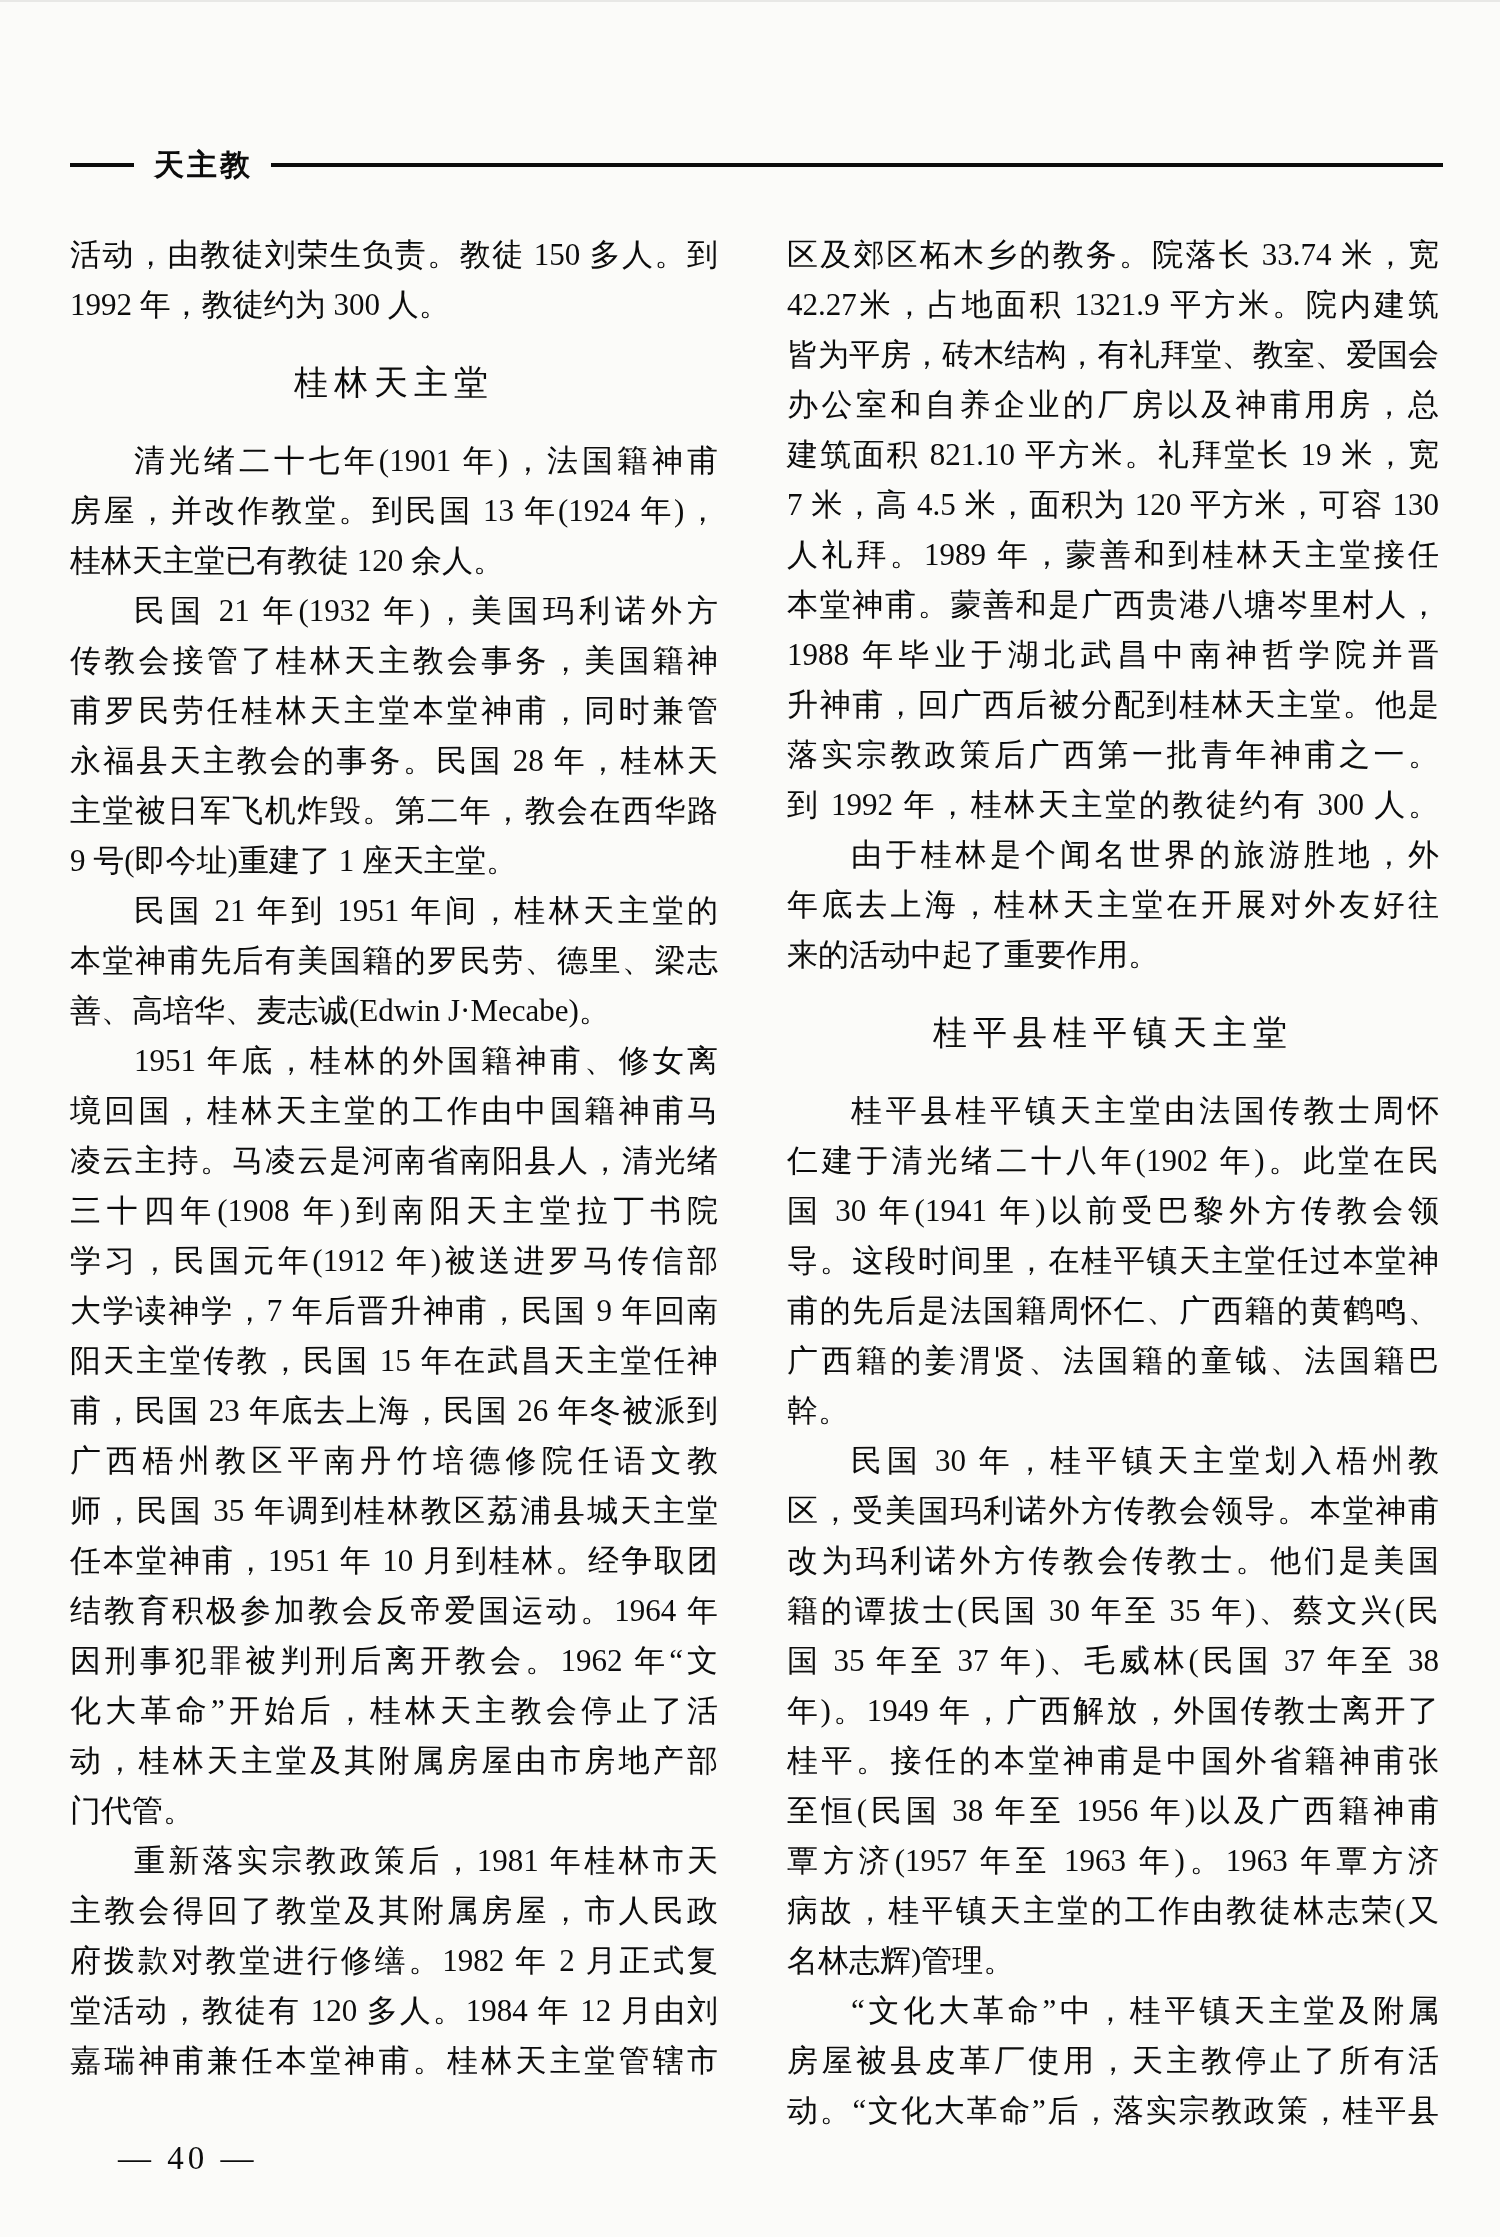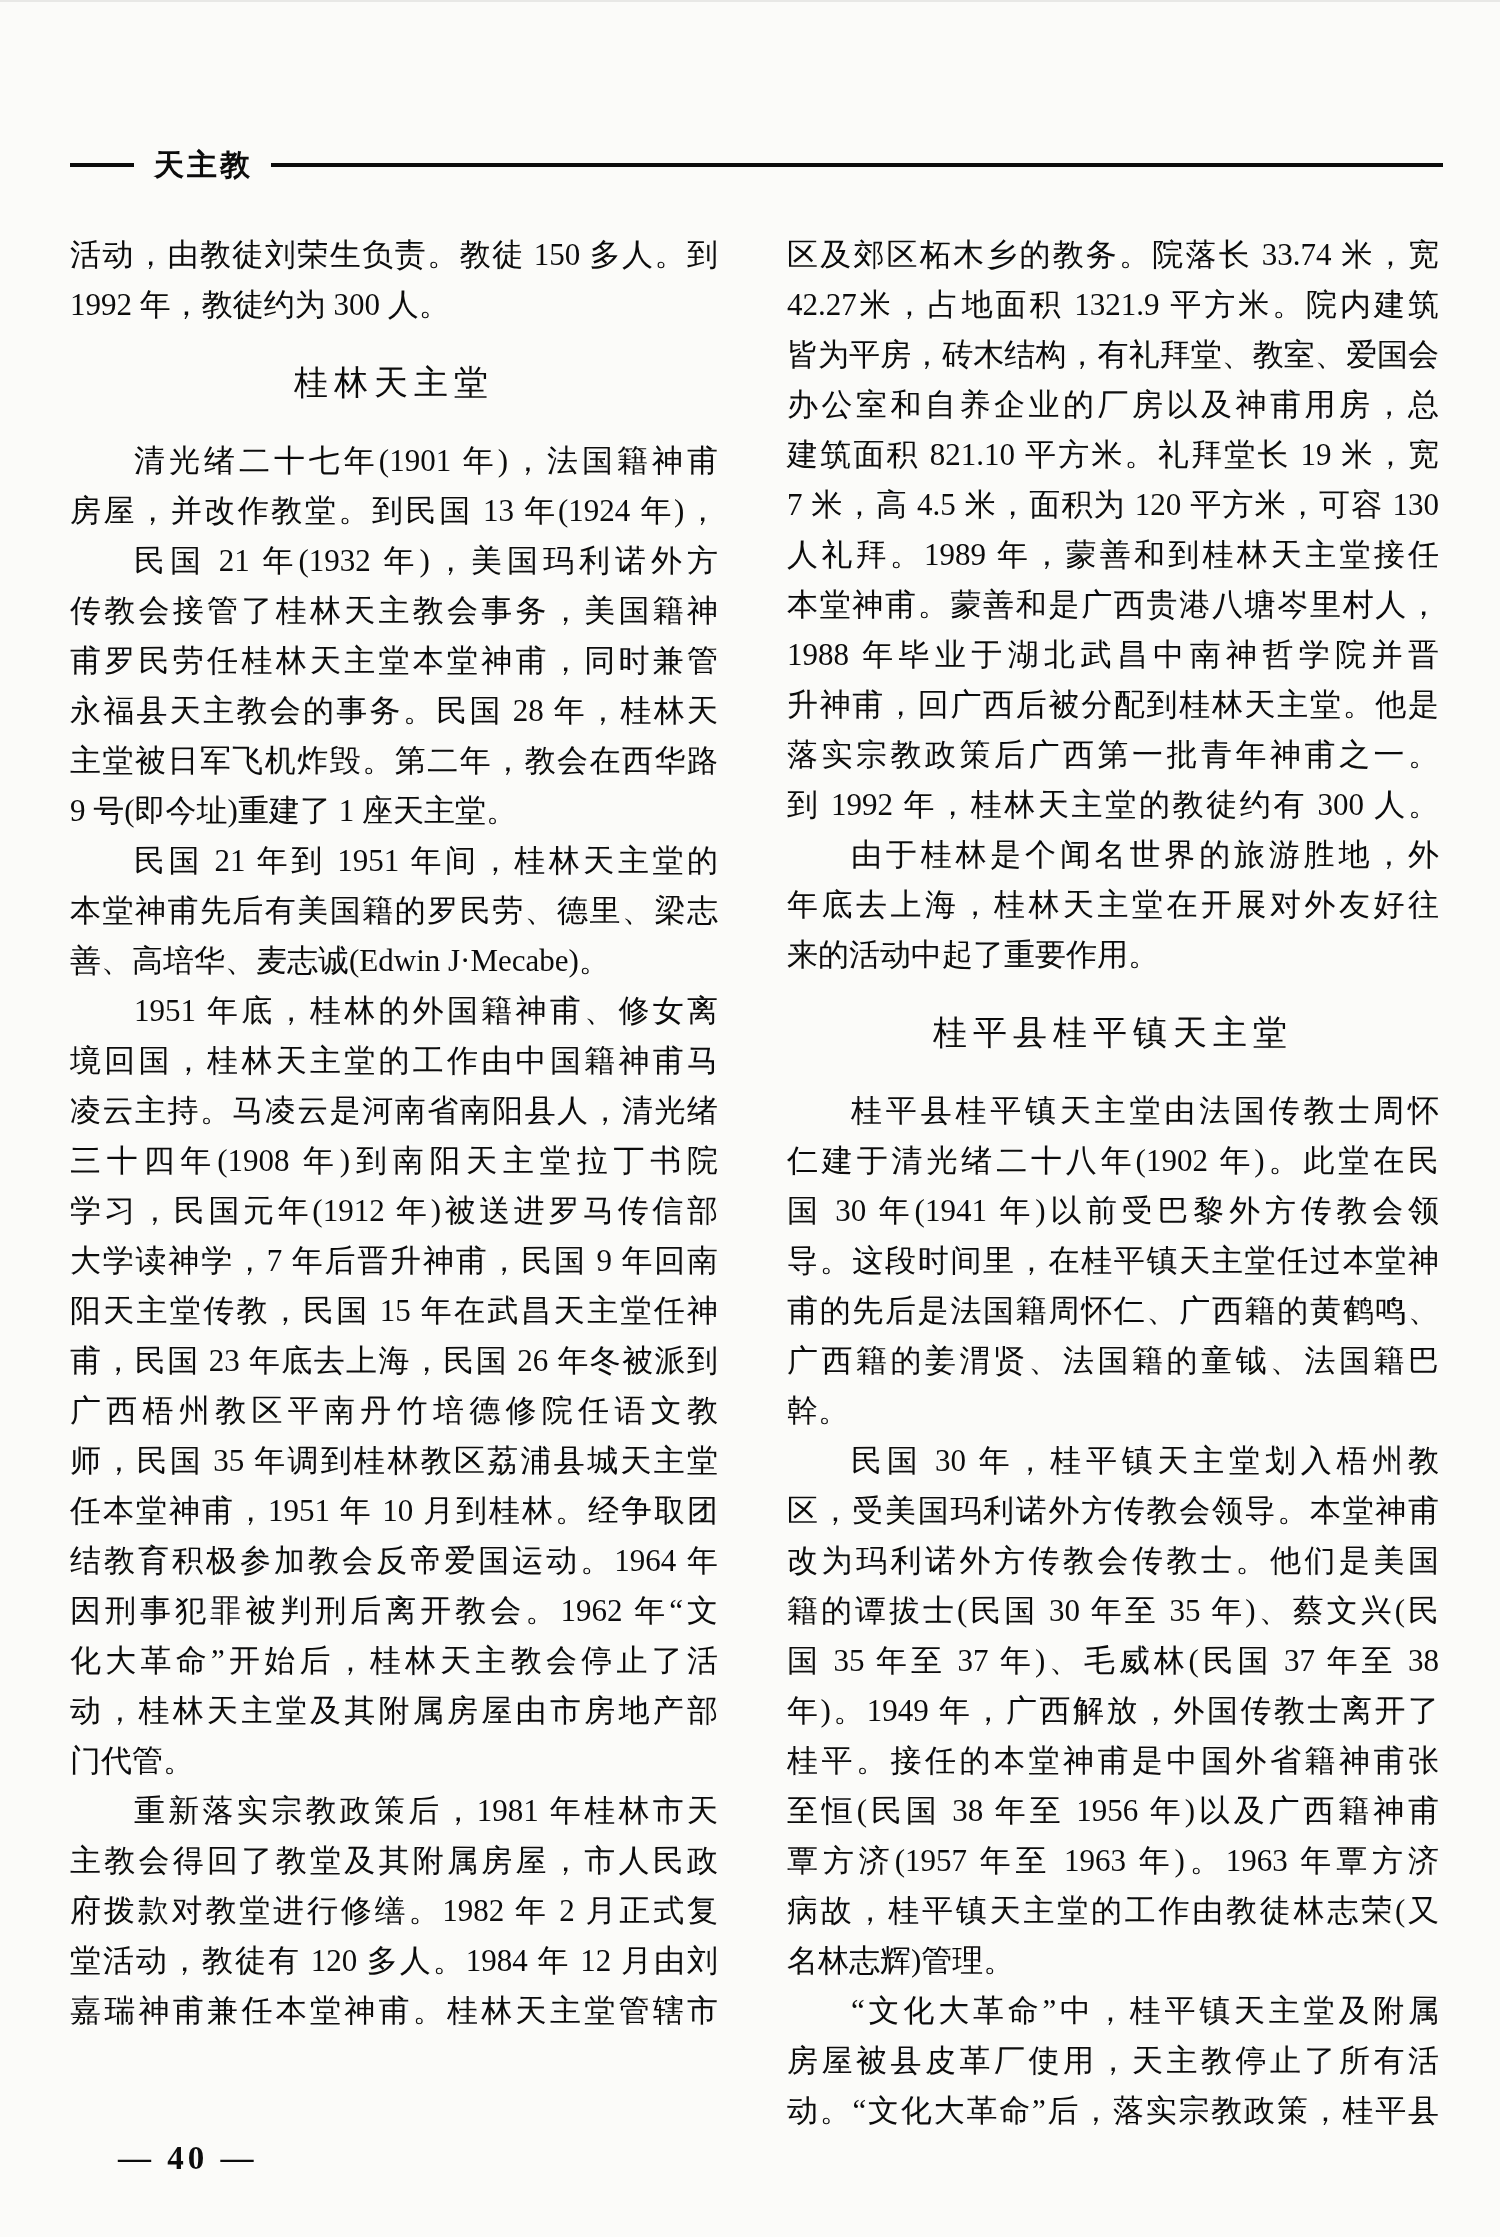--- a/index.html
+++ b/index.html
@@ -37,40 +37,41 @@
   .line.flush  { text-align-last:left; }
   .line.indent { text-indent:64px; }
   .line.heading {
     height:106px; line-height:106px; font-size:34px;
     letter-spacing:6px; text-indent:0;
     text-align:right; text-align-last:center;
   }
   
   .page-number {
     position:absolute; left:118px; top:2138px;
-    font-size:33px; letter-spacing:4px; white-space:nowrap;font-weight:bold;
+    font-size:33px; letter-spacing:4px; white-space:nowrap;
   }
 </style>
 </head>
 <body>
 
 <div class="page" style="--ink: #0c0c0c; --paper: #fbfbf9;">
 
   <div class="running-head">
     <span class="rule short"></span>
     <span class="head-title">天主教</span>
     <span class="rule long"></span>
   </div>
 
   <div class="column left">
       <div class="line">活动，由教徒刘荣生负责。教徒 150 多人。到</div>
       <div class="line flush">1992 年，教徒约为 300 人。</div>
       <div class="line heading">桂林天主堂</div>
       <div class="line indent">清光绪二十七年(1901 年)，法国籍神甫</div>
       <div class="line">房屋，并改作教堂。到民国 13 年(1924 年)，</div>
+      <div class="line flush">桂林天主堂已有教徒 120 余人。</div>
       <div class="line indent">民国 21 年(1932 年)，美国玛利诺外方</div>
       <div class="line">传教会接管了桂林天主教会事务，美国籍神</div>
       <div class="line">甫罗民劳任桂林天主堂本堂神甫，同时兼管</div>
       <div class="line">永福县天主教会的事务。民国 28 年，桂林天</div>
       <div class="line">主堂被日军飞机炸毁。第二年，教会在西华路</div>
       <div class="line flush">9 号(即今址)重建了 1 座天主堂。</div>
       <div class="line indent">民国 21 年到 1951 年间，桂林天主堂的</div>
       <div class="line">本堂神甫先后有美国籍的罗民劳、德里、梁志</div>
       <div class="line flush">善、高培华、麦志诚(Edwin J·Mecabe)。</div>
       <div class="line indent">1951 年底，桂林的外国籍神甫、修女离</div>

